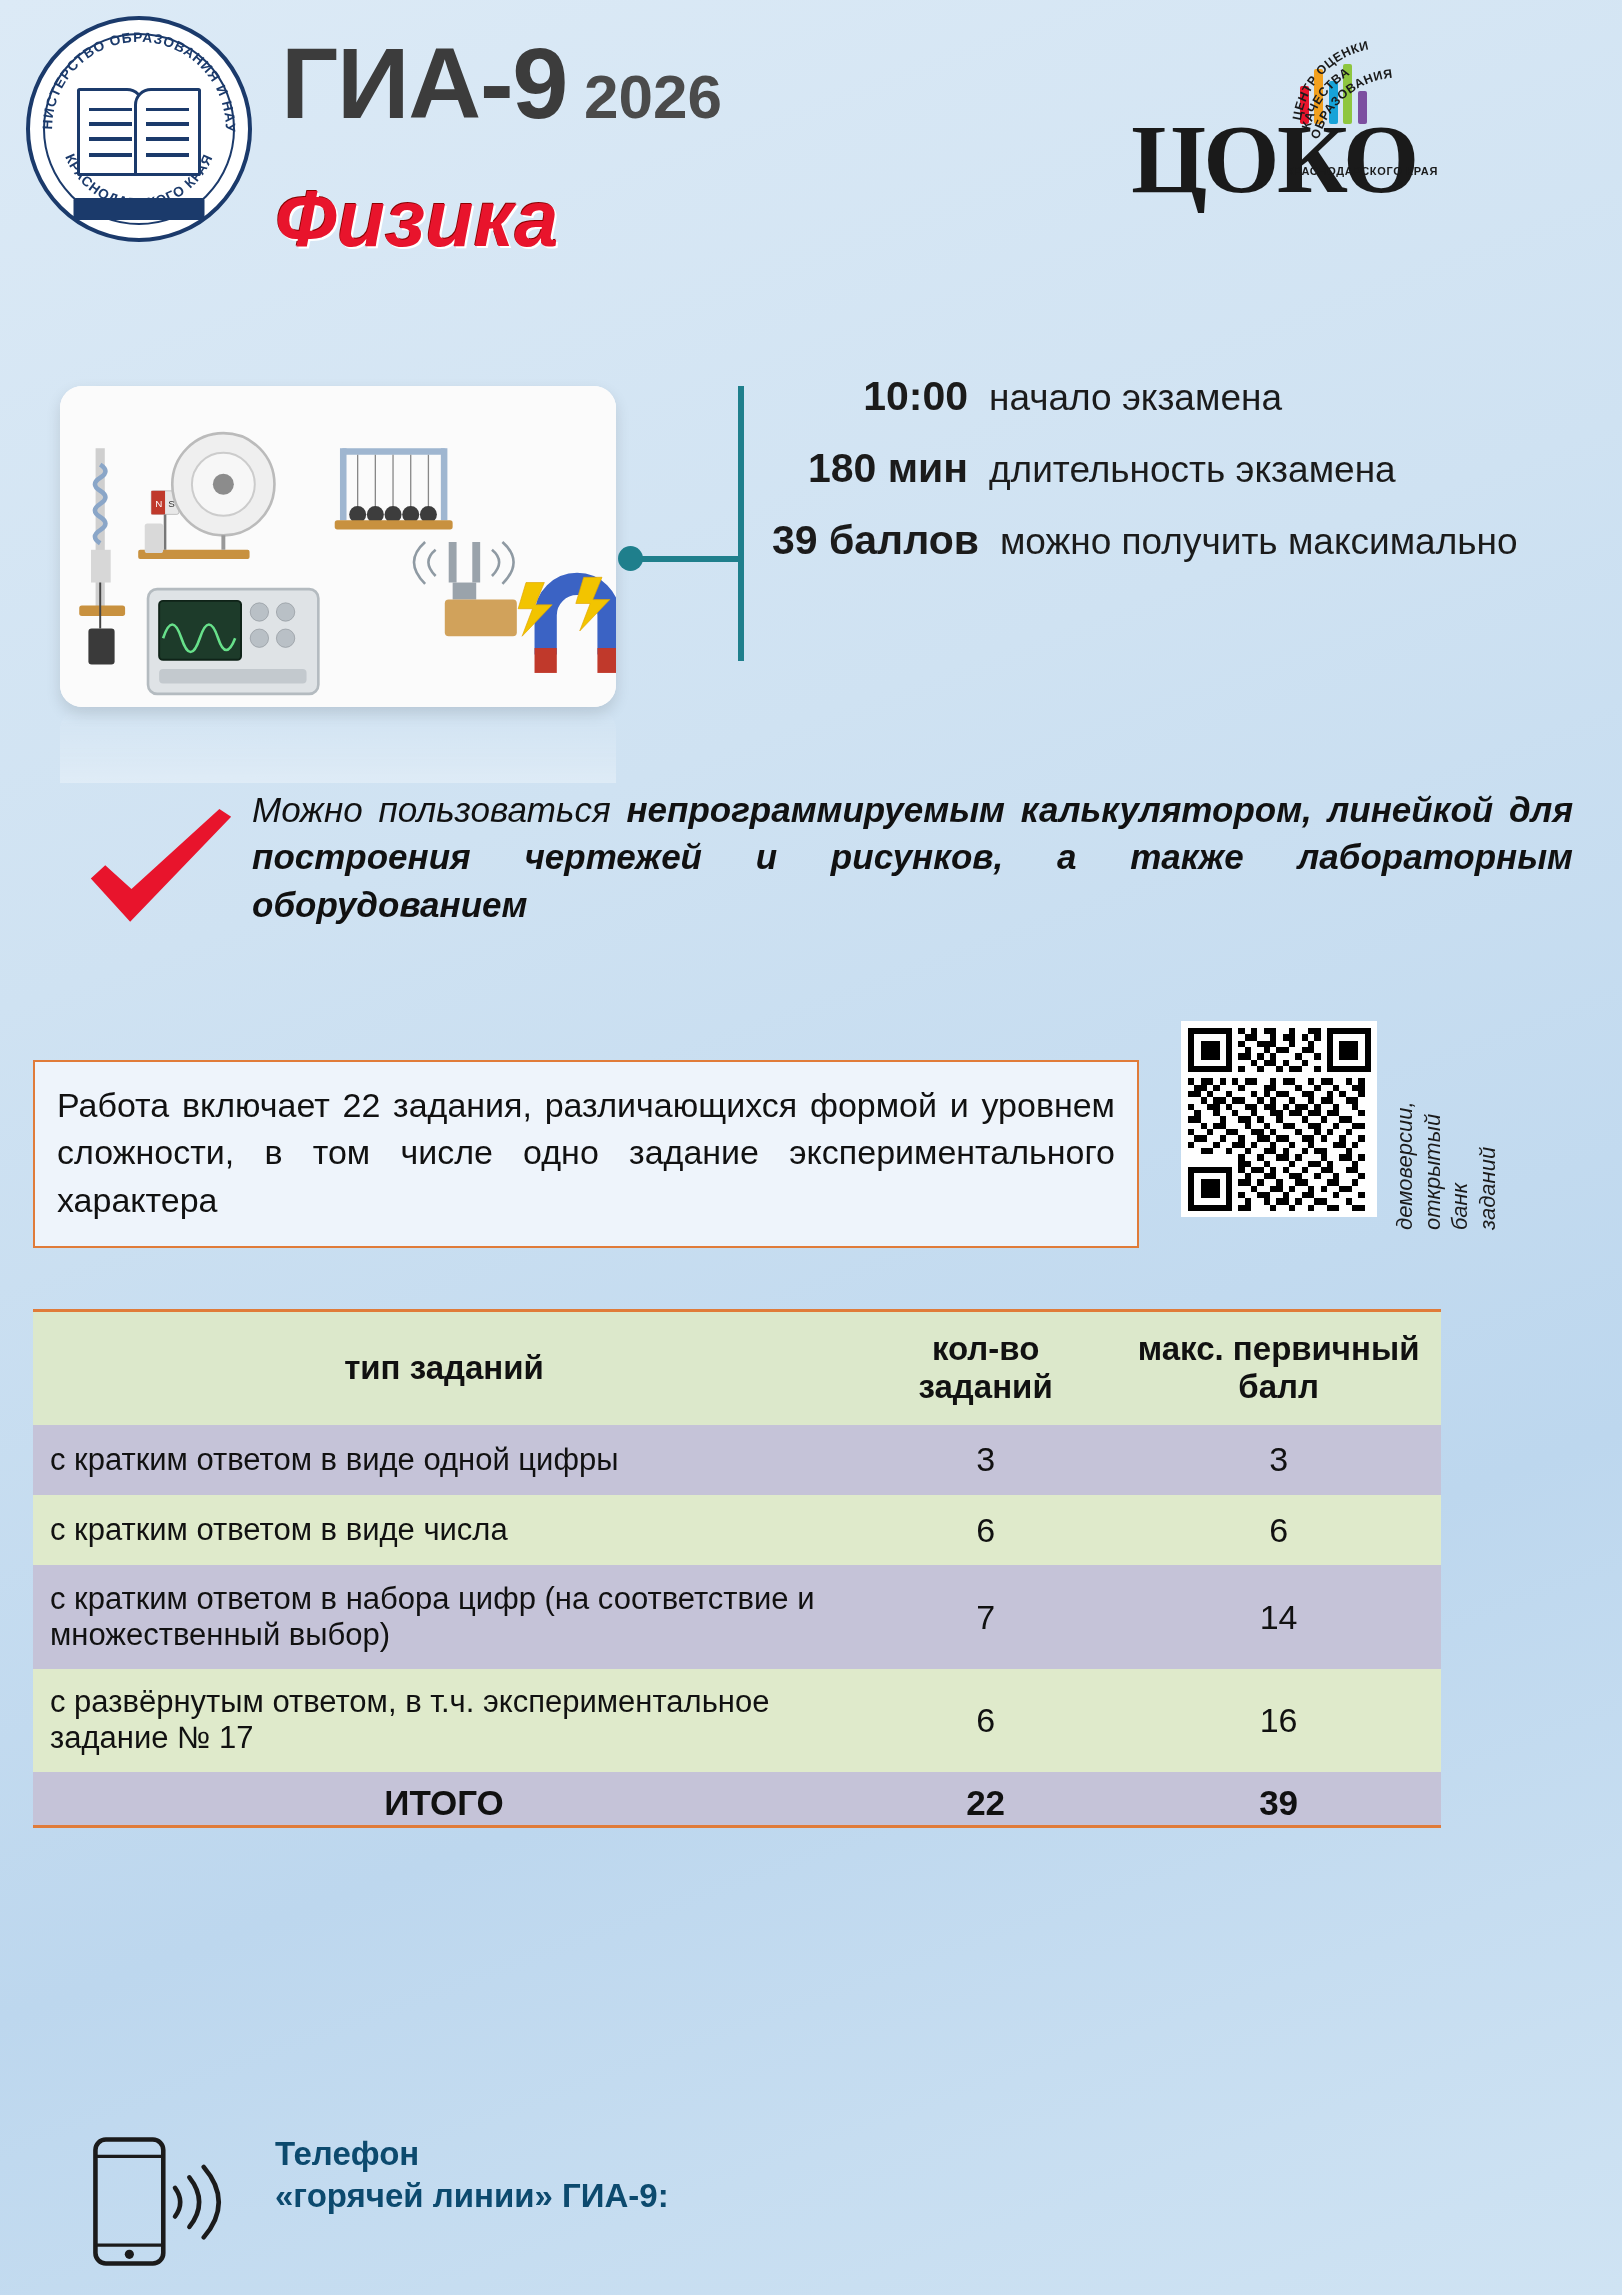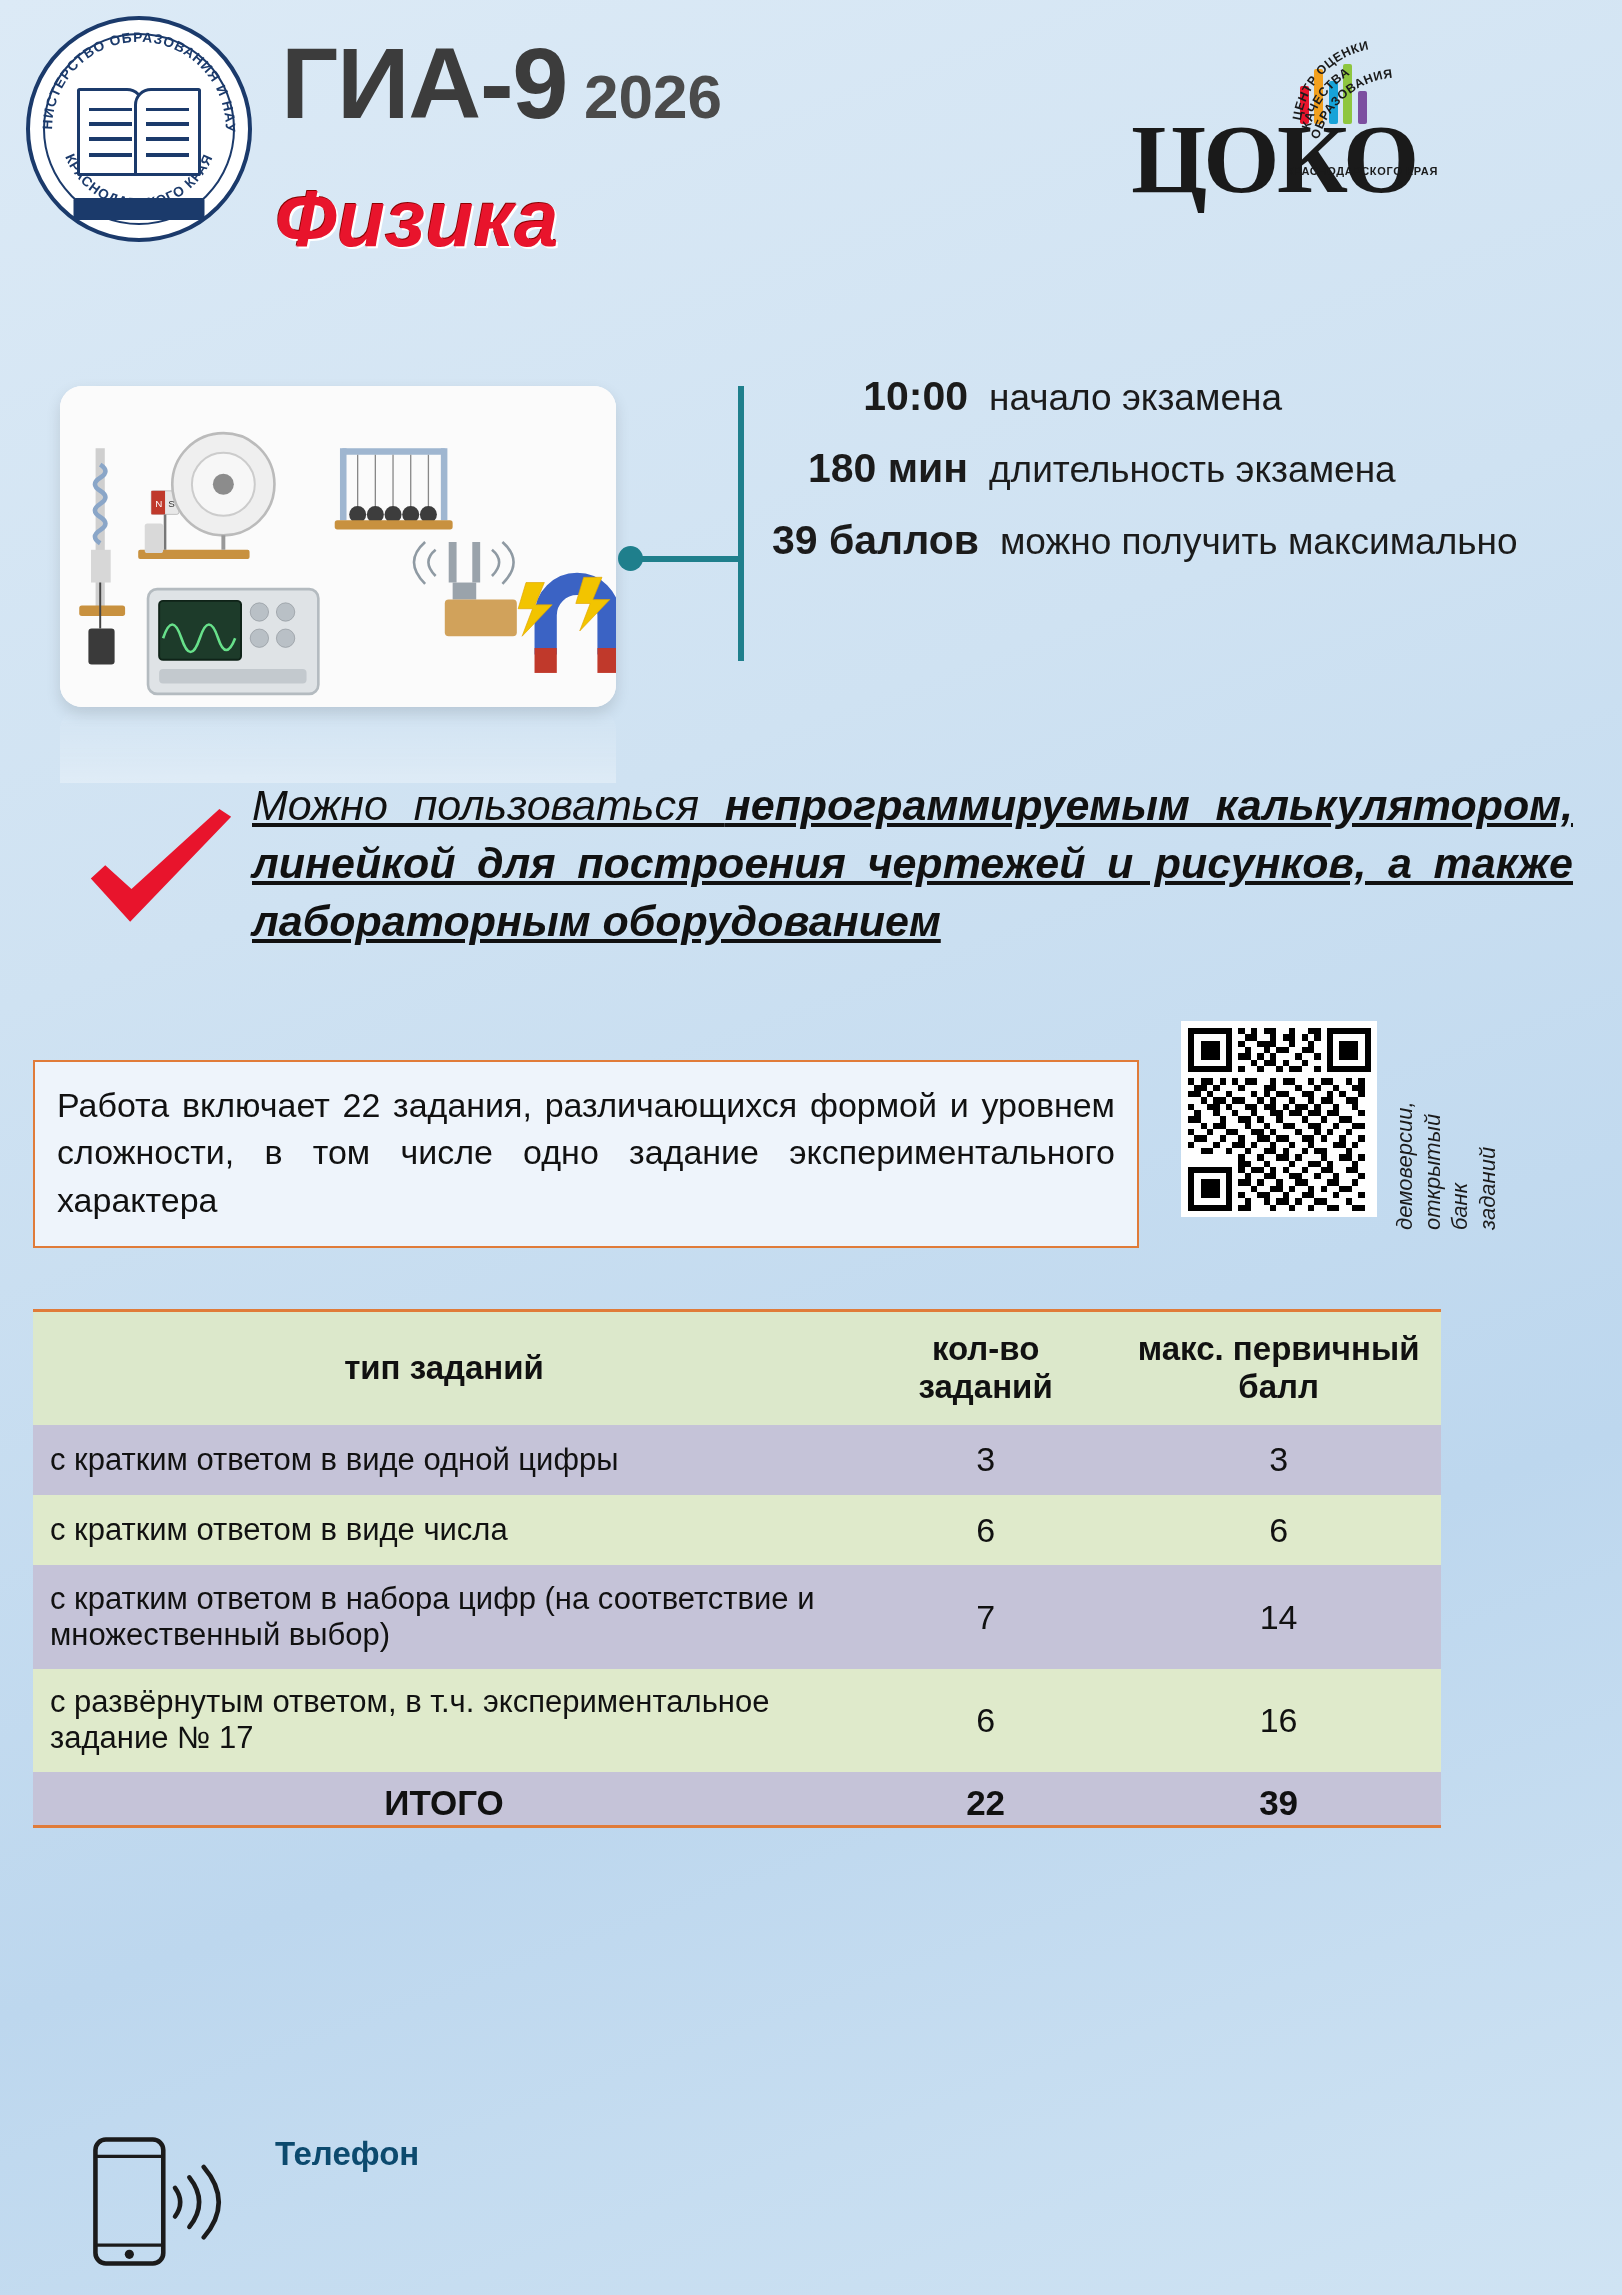--- a/index.html
+++ b/index.html
@@ -284,28 +284,27 @@
   .check-icon {
     position: absolute;
     left: 79px;
     top: 33px;
     width: 164px;
     height: 144px;
   }
   .allowed-text {
     position: absolute;
     left: 252px;
-    top: 4px;
+    top: 14px;
     right: 49px;
-    font-size: 43px;
+    font-size: 35px;
     line-height: 1.35;
     font-style: italic;
     text-align: justify;
     color: #111;
-    text-decoration: underline;
   }
   .allowed-text b { font-weight: bold; }
 
   
   .desc-box {
     position: absolute;
     left: 33px;
     top: 1060px;
     width: 1106px;
     border: 2.6px solid #e07b39;
@@ -879,15 +878,16 @@
       <circle cx="68" cy="186" r="7" fill="#1b1b1b"></circle>
       <g fill="none" stroke="#1b1b1b" stroke-width="7" stroke-linecap="round">
         <path d="M138 84 q16 22 0 44"></path>
         <path d="M160 68 q30 38 0 76"></path>
         <path d="M182 52 q46 54 0 108"></path>
       </g>
     </svg>
   </div>
   <div class="hotline">
     <div>Телефон</div>
+    <div>«горячей линии» ГИА-9:</div>
   </div>
 </div>
 
 
 </body></html>

